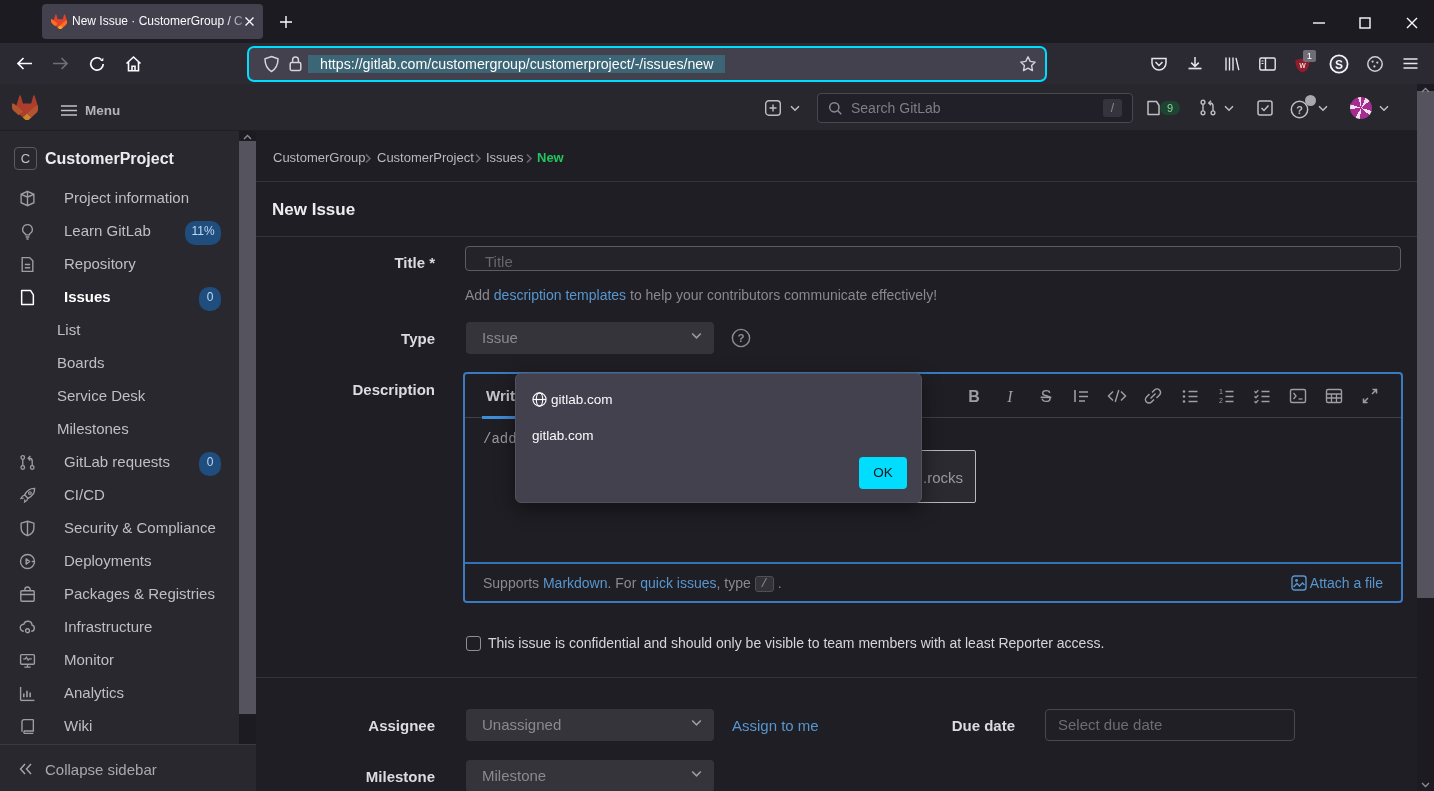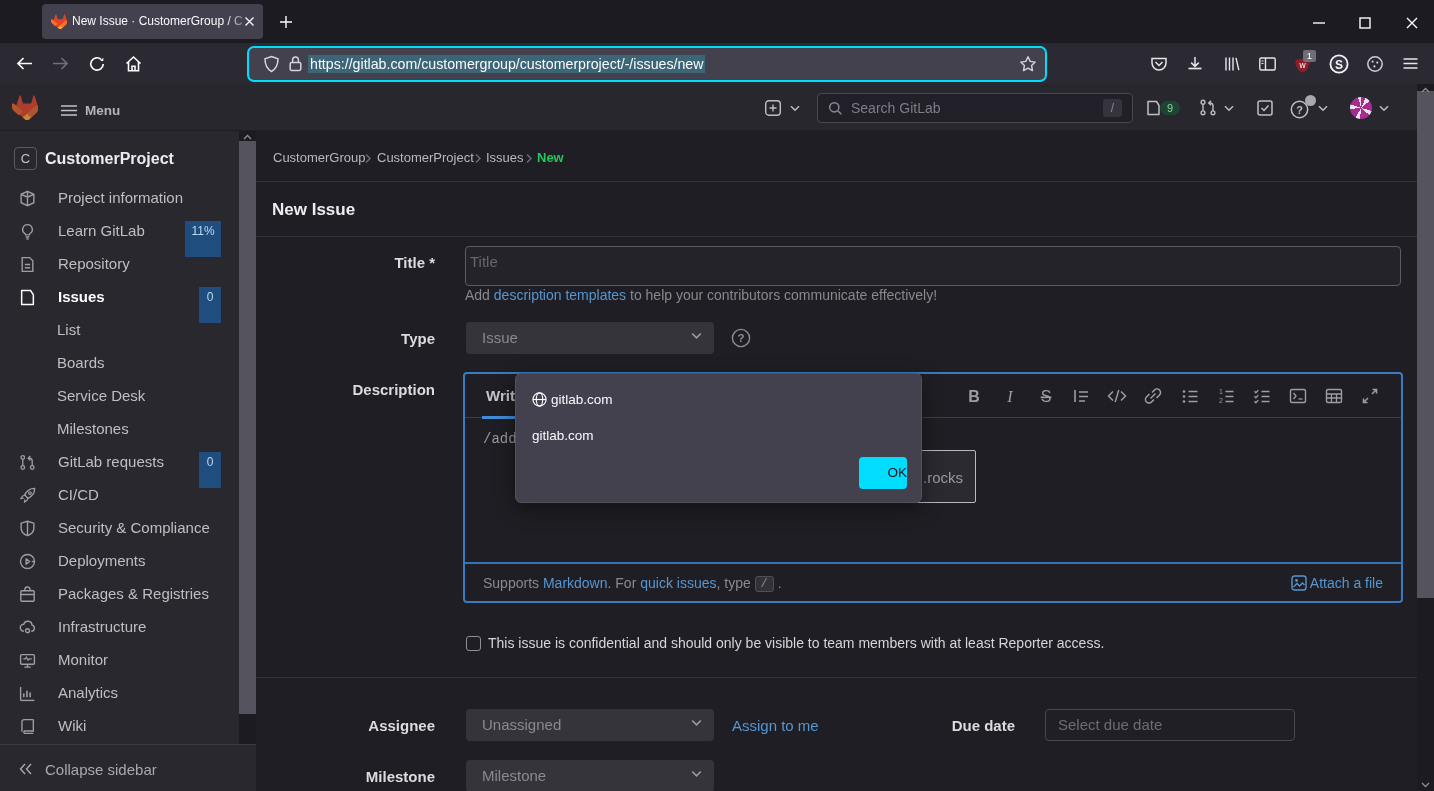--- a/index.html
+++ b/index.html
@@ -11,31 +11,31 @@
   
   #tabbar { position:absolute; left:0; top:0; width:1434px; height:43px; background:#1c1b22; }
   #tab { position:absolute; left:42px; top:4px; width:221px; height:35px; background:#42414d; border-radius:4px; }
   #tabtitle { position:absolute; left:30px; top:10px; width:182px; height:16px; font-size:12px; color:#fbfbfe; white-space:nowrap; overflow:hidden; -webkit-mask-image:linear-gradient(90deg,#000 85%,transparent 98%); }
   .winctl { position:absolute; top:14px; color:#fbfbfe; }
 
   #navbar { position:absolute; left:0; top:43px; width:1434px; height:41px; background:#2b2a33; }
   .navic { position:absolute; top:12px; }
 
   #urlbar { position:absolute; left:249px; top:5px; width:796px; height:32px; background:#42414d; border-radius:5px; box-shadow:0 0 0 2px #00ddff; }
-  #urltext { position:absolute; left:59px; top:7px; font-size:14.2px; color:#fbfbfe; background:#3c6576; padding:1px 2px; letter-spacing:0px; }
+  #urltext { position:absolute; left:59px; top:7px; font-size:14.2px; color:#fbfbfe; background:#3c6576; padding:1px 12px; letter-spacing:0px; }
 
   
   #gl { position:absolute; left:0; top:84px; width:1434px; height:707px; background:#1f1e24; }
   #glheader { position:absolute; left:0; top:0; width:1434px; height:47px; background:#28272d; border-bottom:1px solid #1f1e24; }
   #sidebar { position:absolute; left:0; top:47px; width:239px; height:660px; background:#29282f; }
   .sbitem { position:absolute; left:0; width:239px; height:33px; color:#bfbfc3; font-size:15px; }
   .sbitem .ic { position:absolute; left:19px; top:8px; width:17px; height:17px; }
-  .sbitem .tx { position:absolute; left:58px; top:7px; }
+  .sbitem .tx { position:absolute; left:64px; top:7px; }
   .sbitem .tx2 { position:absolute; left:57px; top:7px; }
-  .badge { position:absolute; top:6px; height:36px; border-radius:0; background:#1e4d7e; color:#bfd8f2; font-size:12px; line-height:20px; text-align:center; }
+  .badge { position:absolute; top:6px; height:24px; border-radius:10px; background:#1e4d7e; color:#bfd8f2; font-size:12px; line-height:20px; text-align:center; }
 
   
   #sbscroll { position:absolute; left:239px; top:47px; width:17px; height:613px; background:#1c1b22; }
   #sbthumb { position:absolute; left:0px; top:10px; width:17px; height:573px; background:#55545e; }
   
   #pgscroll { position:absolute; left:1417px; top:0px; width:17px; height:707px; background:#1c1b22; }
   #pgthumb { position:absolute; left:0px; top:7px; width:17px; height:507px; background:#55545e; }
 
   #content { position:absolute; left:256px; top:47px; width:1161px; height:660px; background:#1f1e24; }
   .hr { position:absolute; left:0; width:1161px; height:1px; background:#34333a; }
@@ -45,21 +45,21 @@
   a, .link { color:#5796cf; text-decoration:none; }
 
   
   #editor { position:absolute; left:207px; top:241px; width:940px; height:231px; border:2px solid #3a7bbf; border-radius:4px; background:#1f1e24; }
   #edhead { position:absolute; left:0; top:0; width:936px; height:44px; border-bottom:1px solid #403f46; }
   #edfoot { position:absolute; left:0; bottom:0; width:936px; height:39px; border-top:2px solid #3173b4; color:#8a8991; font-size:14px; }
   .tbic { position:absolute; top:5px; width:34px; height:34px; color:#9e9da4; }
 
   
   #dialog { position:absolute; left:515px; top:373px; width:407px; height:130px; background:#42414d; border-radius:6px; box-shadow:0 6px 20px rgba(0,0,0,.45); border:1px solid #52515c; }
-  #okbtn { position:absolute; left:343px; top:83px; width:48px; height:32px; background:#00ddff; border-radius:4px; color:#15141a; font-size:13.5px; text-align:right; line-height:32px; }
+  #okbtn { position:absolute; left:343px; top:83px; width:48px; height:32px; background:#00ddff; border-radius:4px; color:#15141a; font-size:13.5px; text-align:center; line-height:32px; }
 
   #rocks { position:absolute; left:842px; top:366px; width:134px; height:53px; background:#2b2a31; border:1px solid #b9b8bf; border-radius:2px; color:#9a99a1; font-size:15px; }
 </style>
 </head>
 <body>
 
 <div id="tabbar">
   <div id="tab">
     <svg class="abs" style="left:9px;top:10px" width="16" height="15" viewBox="60 95 225 180" preserveAspectRatio="none">
       <path fill="#e24329" d="m282.8 170.7-.3-.7-26.1-68.2a6.8 6.8 0 0 0-12.9.7l-17.7 54h-71.5l-17.7-54a6.8 6.8 0 0 0-12.9-.7L97.4 170l-.2.7a48.5 48.5 0 0 0 16.1 56.1l.1.1.2.2 39.8 29.8 19.7 14.9 12 9.1a8.1 8.1 0 0 0 9.8 0l12-9.1 19.7-14.9 40.1-30 .1-.1a48.6 48.6 0 0 0 16-56.1Z"></path>
@@ -375,21 +375,21 @@
     <svg class="abs" style="left:269px;top:22px" width="8" height="11" viewBox="0 0 8 11">
         <path d="m2 1.5 4 4-4 4" fill="none" stroke="#6c6b74" stroke-width="1.5"></path>
       </svg>
     <div class="abs" style="left:281px;top:19px;font-size:13px;font-weight:bold;color:#22c55e">New</div>
     <div class="hr" style="top:50px"></div>
 
     <div class="abs" style="left:16px;top:69px;font-size:17px;font-weight:bold;color:#ececef">New Issue</div>
     <div class="hr" style="top:105px"></div>
 
     <div class="lbl" style="left:0;top:123px;width:179px">Title *</div>
-    <div class="abs" style="left:209px;top:115px;width:936px;height:40px;background:#24232a;border:1px solid #5d5c64;border-radius:4px;color:#67666e;font-size:15px;line-height:30px;padding-left:4px">Title</div>
+    <div class="abs" style="left:209px;top:115px;width:936px;height:25px;background:#24232a;border:1px solid #5d5c64;border-radius:4px;color:#67666e;font-size:15px;line-height:30px;padding-left:19px">Title</div>
     <div class="abs" style="left:209px;top:156px;font-size:14px;color:#89888d">Add <span class="link">description templates</span> to help your contributors communicate effectively!</div>
 
     <div class="lbl" style="left:0;top:199px;width:179px">Type</div>
     <div class="select" style="top:191px">Issue
       <svg class="selchev" width="11" height="8" viewBox="0 0 11 8">
           <path d="m1.2 1.5 4.3 4.3 4.3-4.3" fill="none" stroke="#9d9ca3" stroke-width="1.6"></path>
         </svg>
     </div>
     <svg class="abs" style="left:475px;top:197px" width="20" height="20" viewBox="0 0 20 20">
         <circle cx="10" cy="10" r="8.6" fill="none" stroke="#8e8d94" stroke-width="1.4"></circle>

